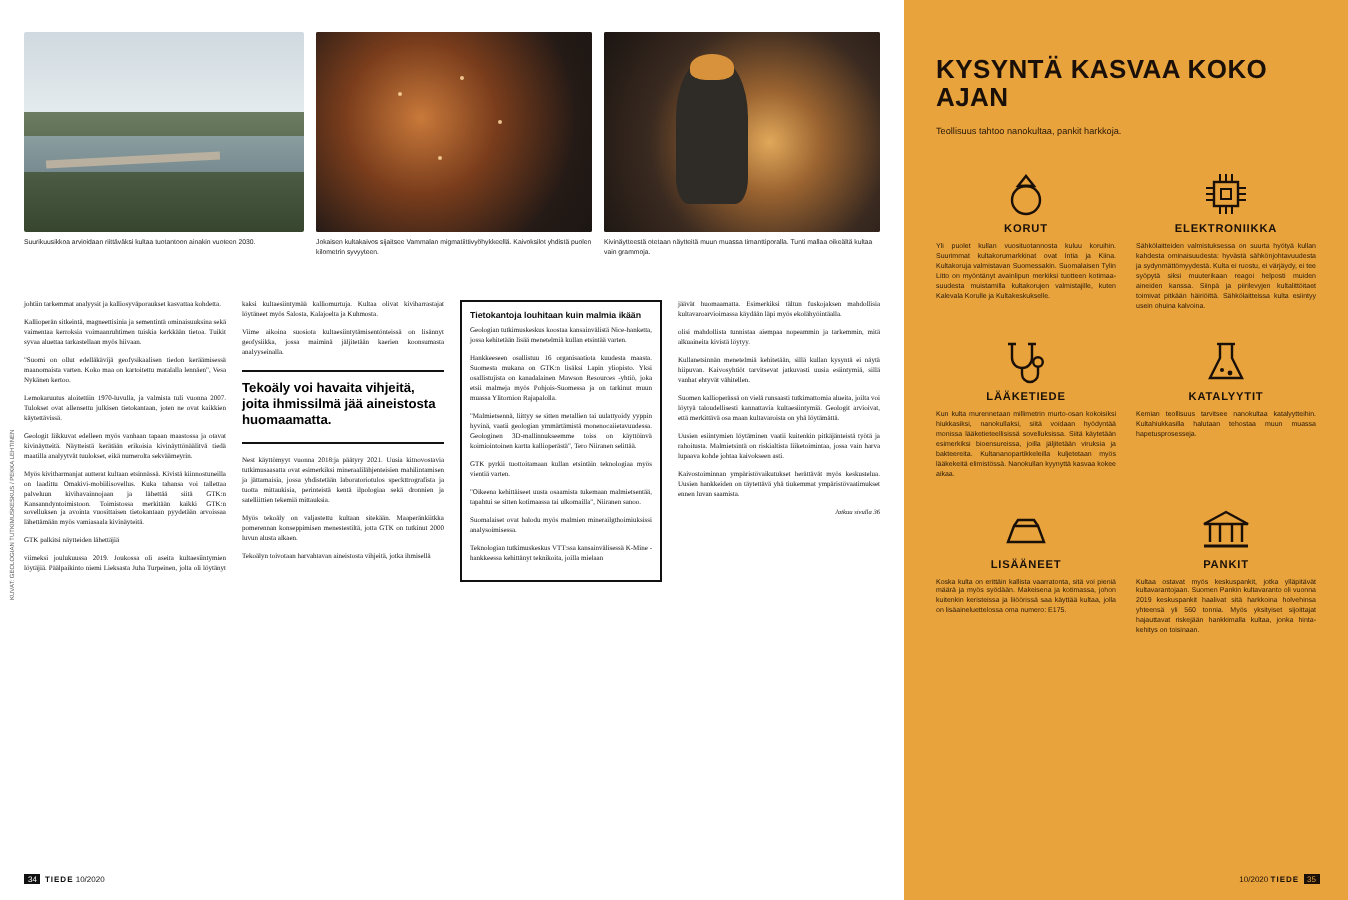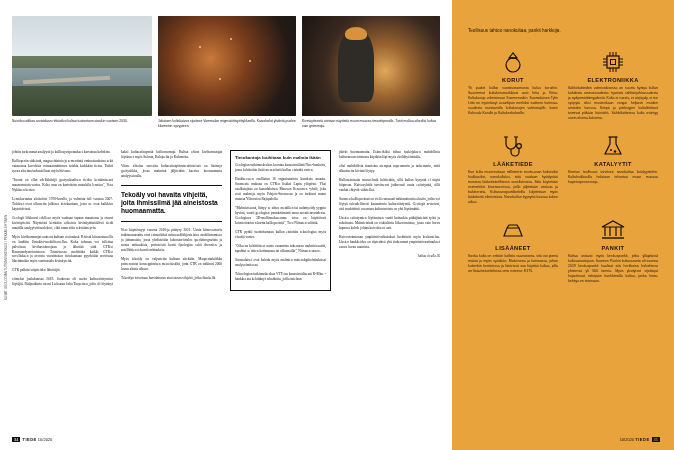--- a/index.html
+++ b/index.html
@@ -231,20 +231,21 @@
 
     <div class="sidecredit">KUVAT: GEOLOGIAN TUTKIMUSKESKUS / PEKKA LEHTINEN</div>
 
     <div class="folio">
       <span class="num">34</span><span class="mag">TIEDE</span>
       <span>10/2020</span>
     </div>
   </div>
 
   <div class="right">
+    <h1 class="kicker">KYSYNTÄ KASVAA KOKO AJAN</h1>
     <div class="dek">Teollisuus tahtoo nanokultaa, pankit harkkoja.</div>
 
     <div class="grid">
 
       <div class="cell">
         <div class="ico">
           <svg width="30" height="24" viewBox="0 0 30 24">
             <circle cx="15" cy="15" r="7" fill="none" stroke="#1a1008" stroke-width="1.2"></circle>
             <path d="M11 8 L15 3 L19 8 Z" fill="none" stroke="#1a1008" stroke-width="1.2"></path>
             <path d="M11 8 L19 8" stroke="#1a1008" stroke-width="1.2"></path>

